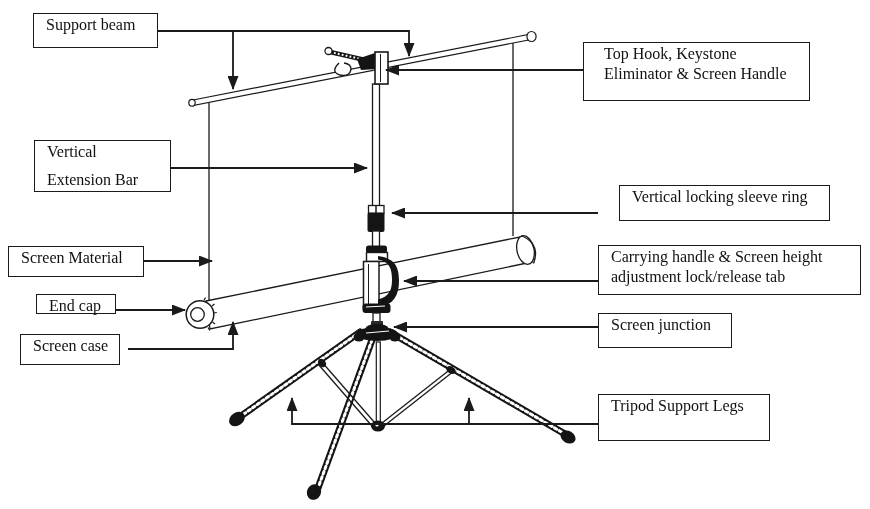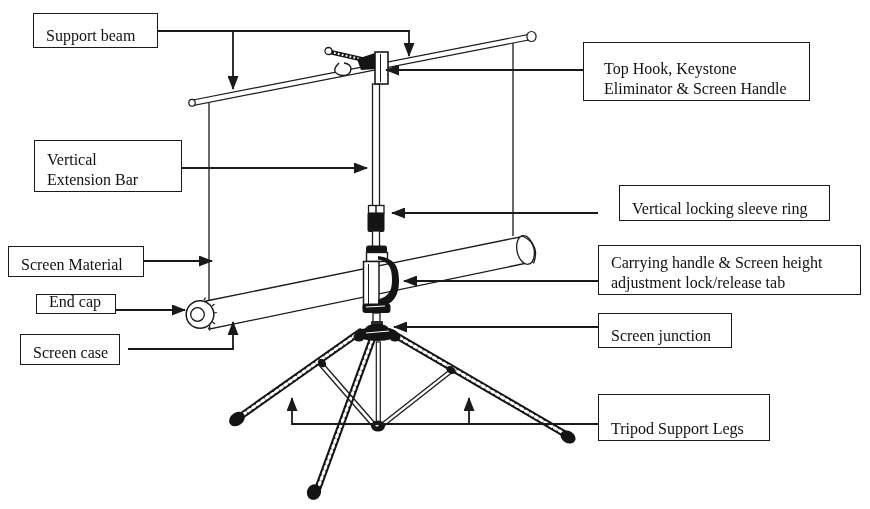--- a/index.html
+++ b/index.html
@@ -4,27 +4,27 @@
 <style>
   html,body { margin:0; padding:0; background:#ffffff; }
   .stage {
     position:relative; width:870px; height:509px; background:#ffffff;
     font-family:"Liberation Serif", serif; color:#111; overflow:hidden;
   }
   .stage svg { position:absolute; left:0; top:0; }
   .label-box {
     position:absolute; box-sizing:border-box;
     border:1.6px solid #1a1a1a; background:#ffffff;
-    display:flex; flex-direction:column; justify-content:flex-end;
+    display:flex; flex-direction:column; justify-content:flex-start;
     padding:1px 6px 1px 12px; font-size:16px; line-height:20px;
   }
   .label-box span { display:block; white-space:nowrap; }
   
   #lb-support-beam        { left:33px;  top:13px;  width:125px; height:35px; }
-  #lb-vertical-extension  { left:34px;  top:140px; width:148px; height:52px; }
+  #lb-vertical-extension  { left:34px;  top:140px; width:137px; height:52px;gap:8px; }
   #lb-screen-material     { left:8px;   top:246px; width:136px; height:31px; }
   #lb-end-cap             { left:36px;  top:294px; width:80px;  height:20px; }
   #lb-screen-case         { left:20px;  top:334px; width:100px; height:31px; }
   #lb-top-hook            { left:583px; top:42px;  width:227px; height:59px;padding-left:20px; }
   #lb-locking-sleeve      { left:598px; top:185px; width:211px; height:36px;margin-left:21px; }
   #lb-carrying-handle     { left:598px; top:245px; width:263px; height:50px; }
   #lb-tripod-junction     { left:598px; top:313px; width:134px; height:35px; }
   #lb-tripod-legs         { left:598px; top:394px; width:172px; height:47px; }
 </style>
 </head>

